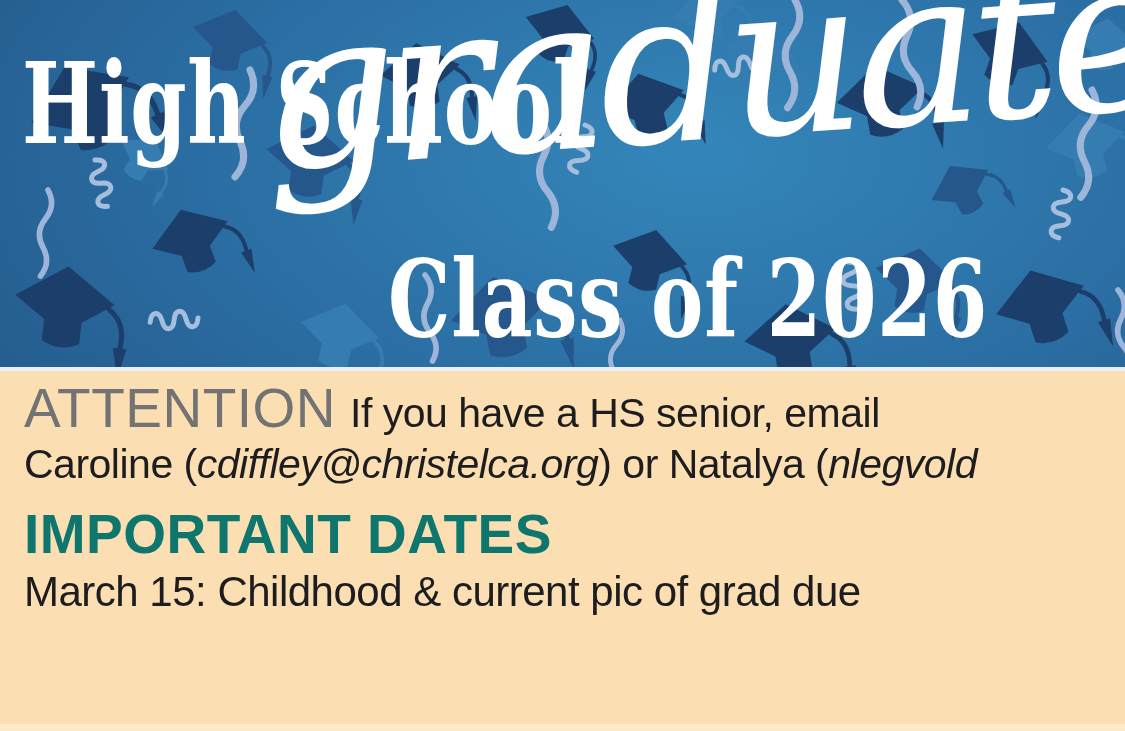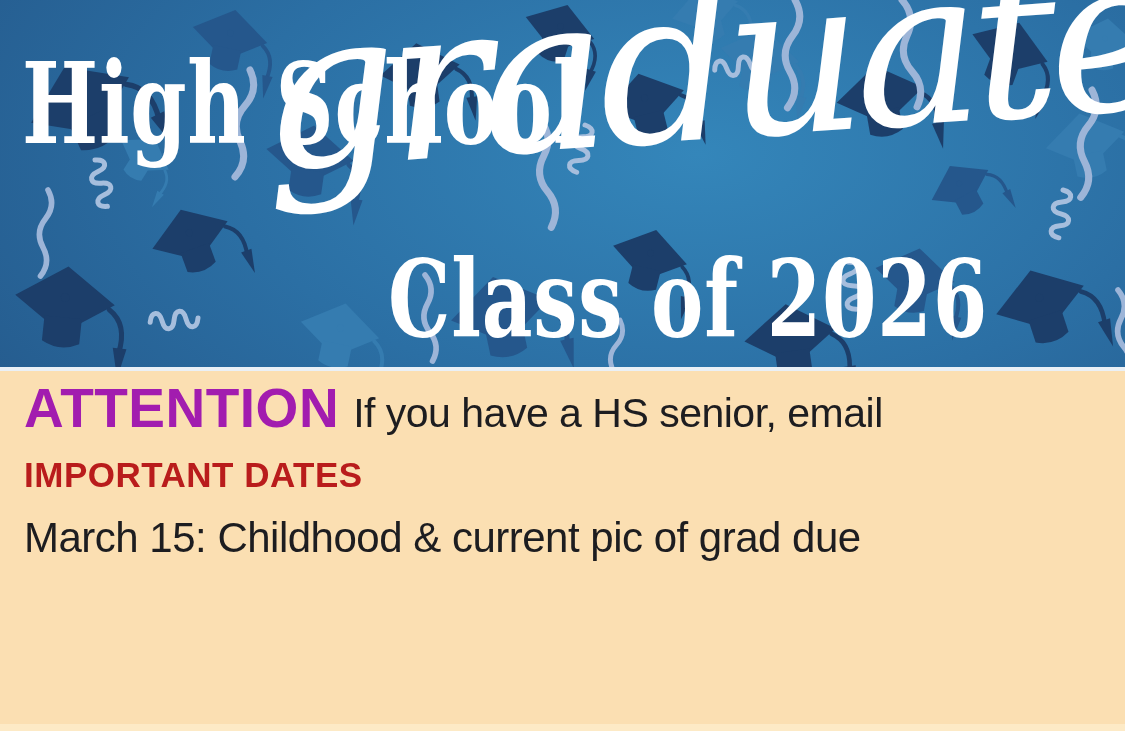--- a/index.html
+++ b/index.html
@@ -43,27 +43,27 @@
     position:absolute; top:371px; left:0; width:1125px; height:360px;
     background:#fbdfb2; box-sizing:border-box; padding:10px 24px 0 24px;
     color:#1d1d20;
   }
   .attn-line {
     margin:0; font-size:41px; line-height:48px; letter-spacing:-0.5px;
     white-space:nowrap;
   }
   .attn-line.line1 { line-height:54px; }
   .attn-head {
-    font-size:55px; font-weight:700; color:#a21caf;
+    font-size:55px; font-weight:400; color:#737373;
     letter-spacing:0.5px; margin-right:14px;
   }
   .attn-line em { font-style:italic; }
   .dates-head {
-    margin:16px 0 18px 0; font-size:35px; line-height:1.1; font-weight:700;
-    color:#b91c1c; letter-spacing:0.5px; white-space:nowrap;
+    margin:16px 0 2px 0; font-size:55px; line-height:1.1; font-weight:700;
+    color:#0f766e; letter-spacing:0.5px; white-space:nowrap;
   }
   .date-line {
     margin:0; font-size:42px; line-height:49px; letter-spacing:-0.5px;
     white-space:nowrap;
   }
   .footer-strip {
     position:absolute; bottom:0; left:0; width:1125px; height:7px;
     background:#fdeac6;
   }
 </style>
@@ -132,20 +132,21 @@
     <div class="script-word">graduates</div>
     <div class="title-top">High School</div>
     <div class="title-bottom">Class of 2026</div>
   </header>
 
   <div class="divider"></div>
 
   <section class="panel">
     <p class="attn-line line1"><span class="attn-head">ATTENTION</span><span>If you have a HS senior, email</span></p>
 
+    <p class="attn-line"><span>Caroline (</span><em>cdiffley@christelca.org</em><span>) or Natalya (</span><em>nlegvold</em></p>
 
 
     <h2 class="dates-head">IMPORTANT DATES</h2>
 
     <p class="date-line">March 15: Childhood &amp; current pic of grad due</p>
   </section>
 
   <div class="footer-strip"></div>
 </div>
 

